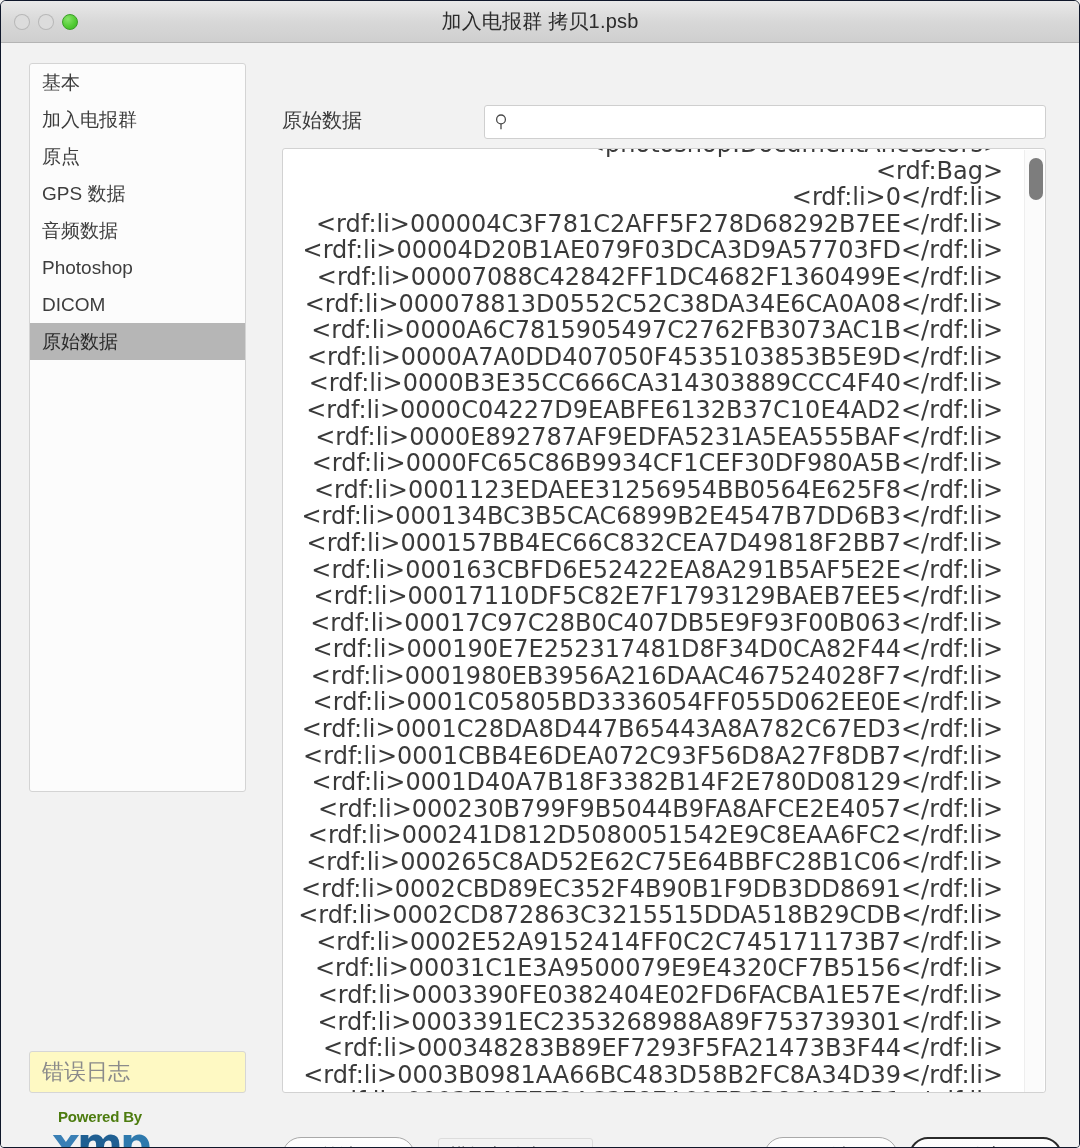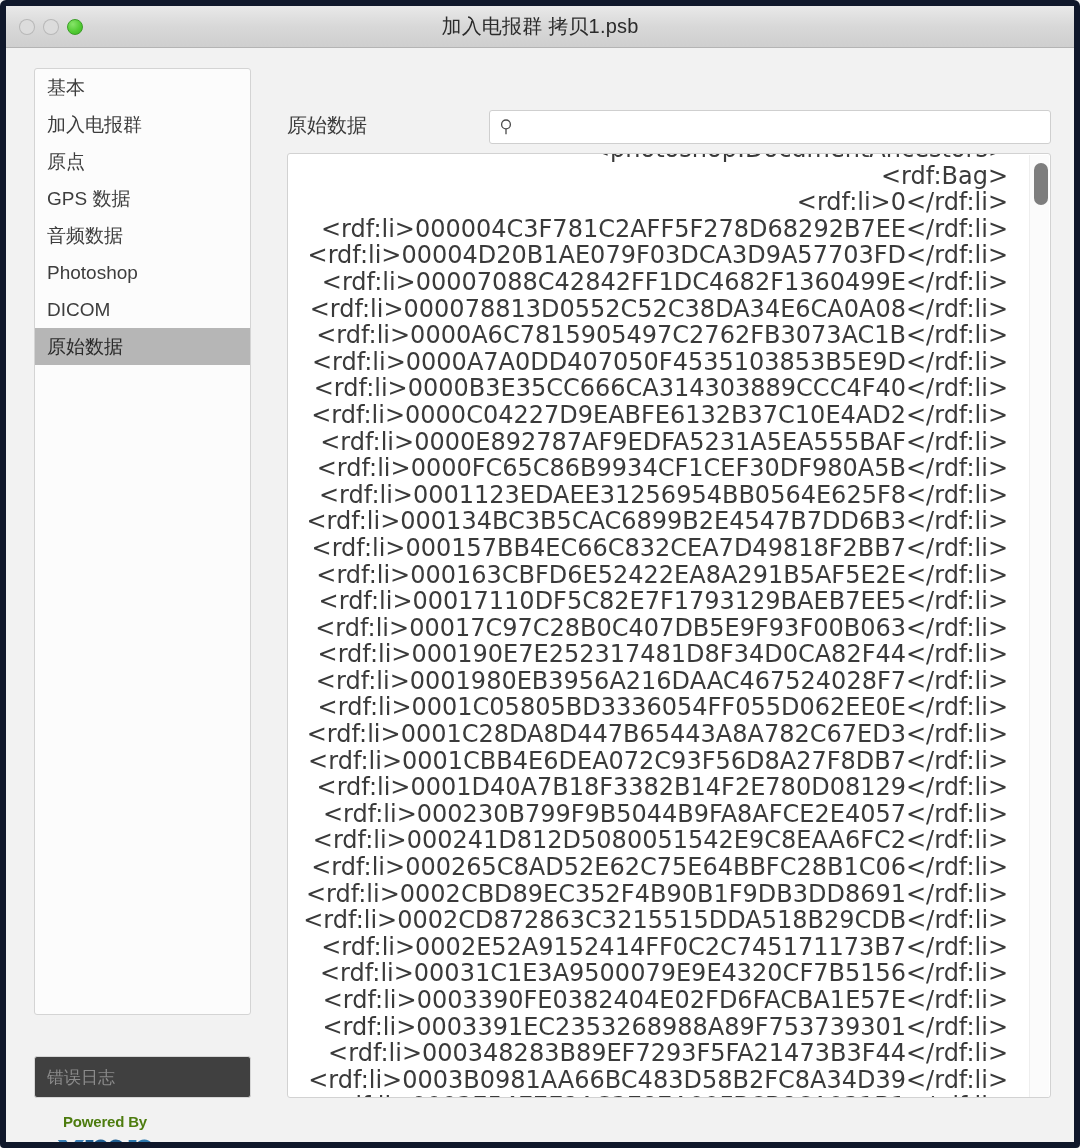--- a/index.html
+++ b/index.html
@@ -12,21 +12,21 @@
     font-family: "Liberation Sans", "DejaVu Sans", sans-serif;
     -webkit-font-smoothing: antialiased;
   }
 
   
   #window {
     position: relative;
     width: 1080px;
     height: 1148px;
     background: #f1f1f1;
-    border: 6px solid #0f172a;
+    border: 1px solid #0f172a;
     border-radius: 6px 6px 4px 4px;
     overflow: hidden;
   }
 
   
   #titlebar {
     position: relative;
     height: 42px;
     background: linear-gradient(to bottom, #e9e9e9 0%, #d8d8d8 50%, #cfcfcf 100%);
     border-bottom: 1px solid #b4b4b4;
@@ -66,21 +66,21 @@
     height: 1105px;
     background: #f2f2f2;
   }
 
   
   #sidebar {
     position: absolute;
     left: 28px;
     top: 20px;
     width: 217px;
-    height: 947px;
+    height: 729px;
     background: #fcfcfc;
     border: 1px solid #d4d4d4;
     border-radius: 3px;
     overflow: hidden;
   }
   .nav-item {
     height: 37px;
     display: flex;
     align-items: center;
     padding-left: 12px;
@@ -92,27 +92,27 @@
     background: #b6b6b6;
     color: #2a2a2a;
   }
 
   #error-log {
     position: absolute;
     left: 28px;
     top: 1008px;
     width: 217px;
     height: 42px;
-    background: #404040;
+    background: #fef9c3;
     border: 1px solid #d6d6d6;
     border-radius: 3px;
     display: flex;
     align-items: center;
     padding-left: 12px;
-    font-size: 17px;
+    font-size: 22px;
     color: #8b8b8b;
   }
 
   
   #xmp-logo {
     position: absolute;
     left: 24px;
     top: 1065px;
     width: 150px;
   }

